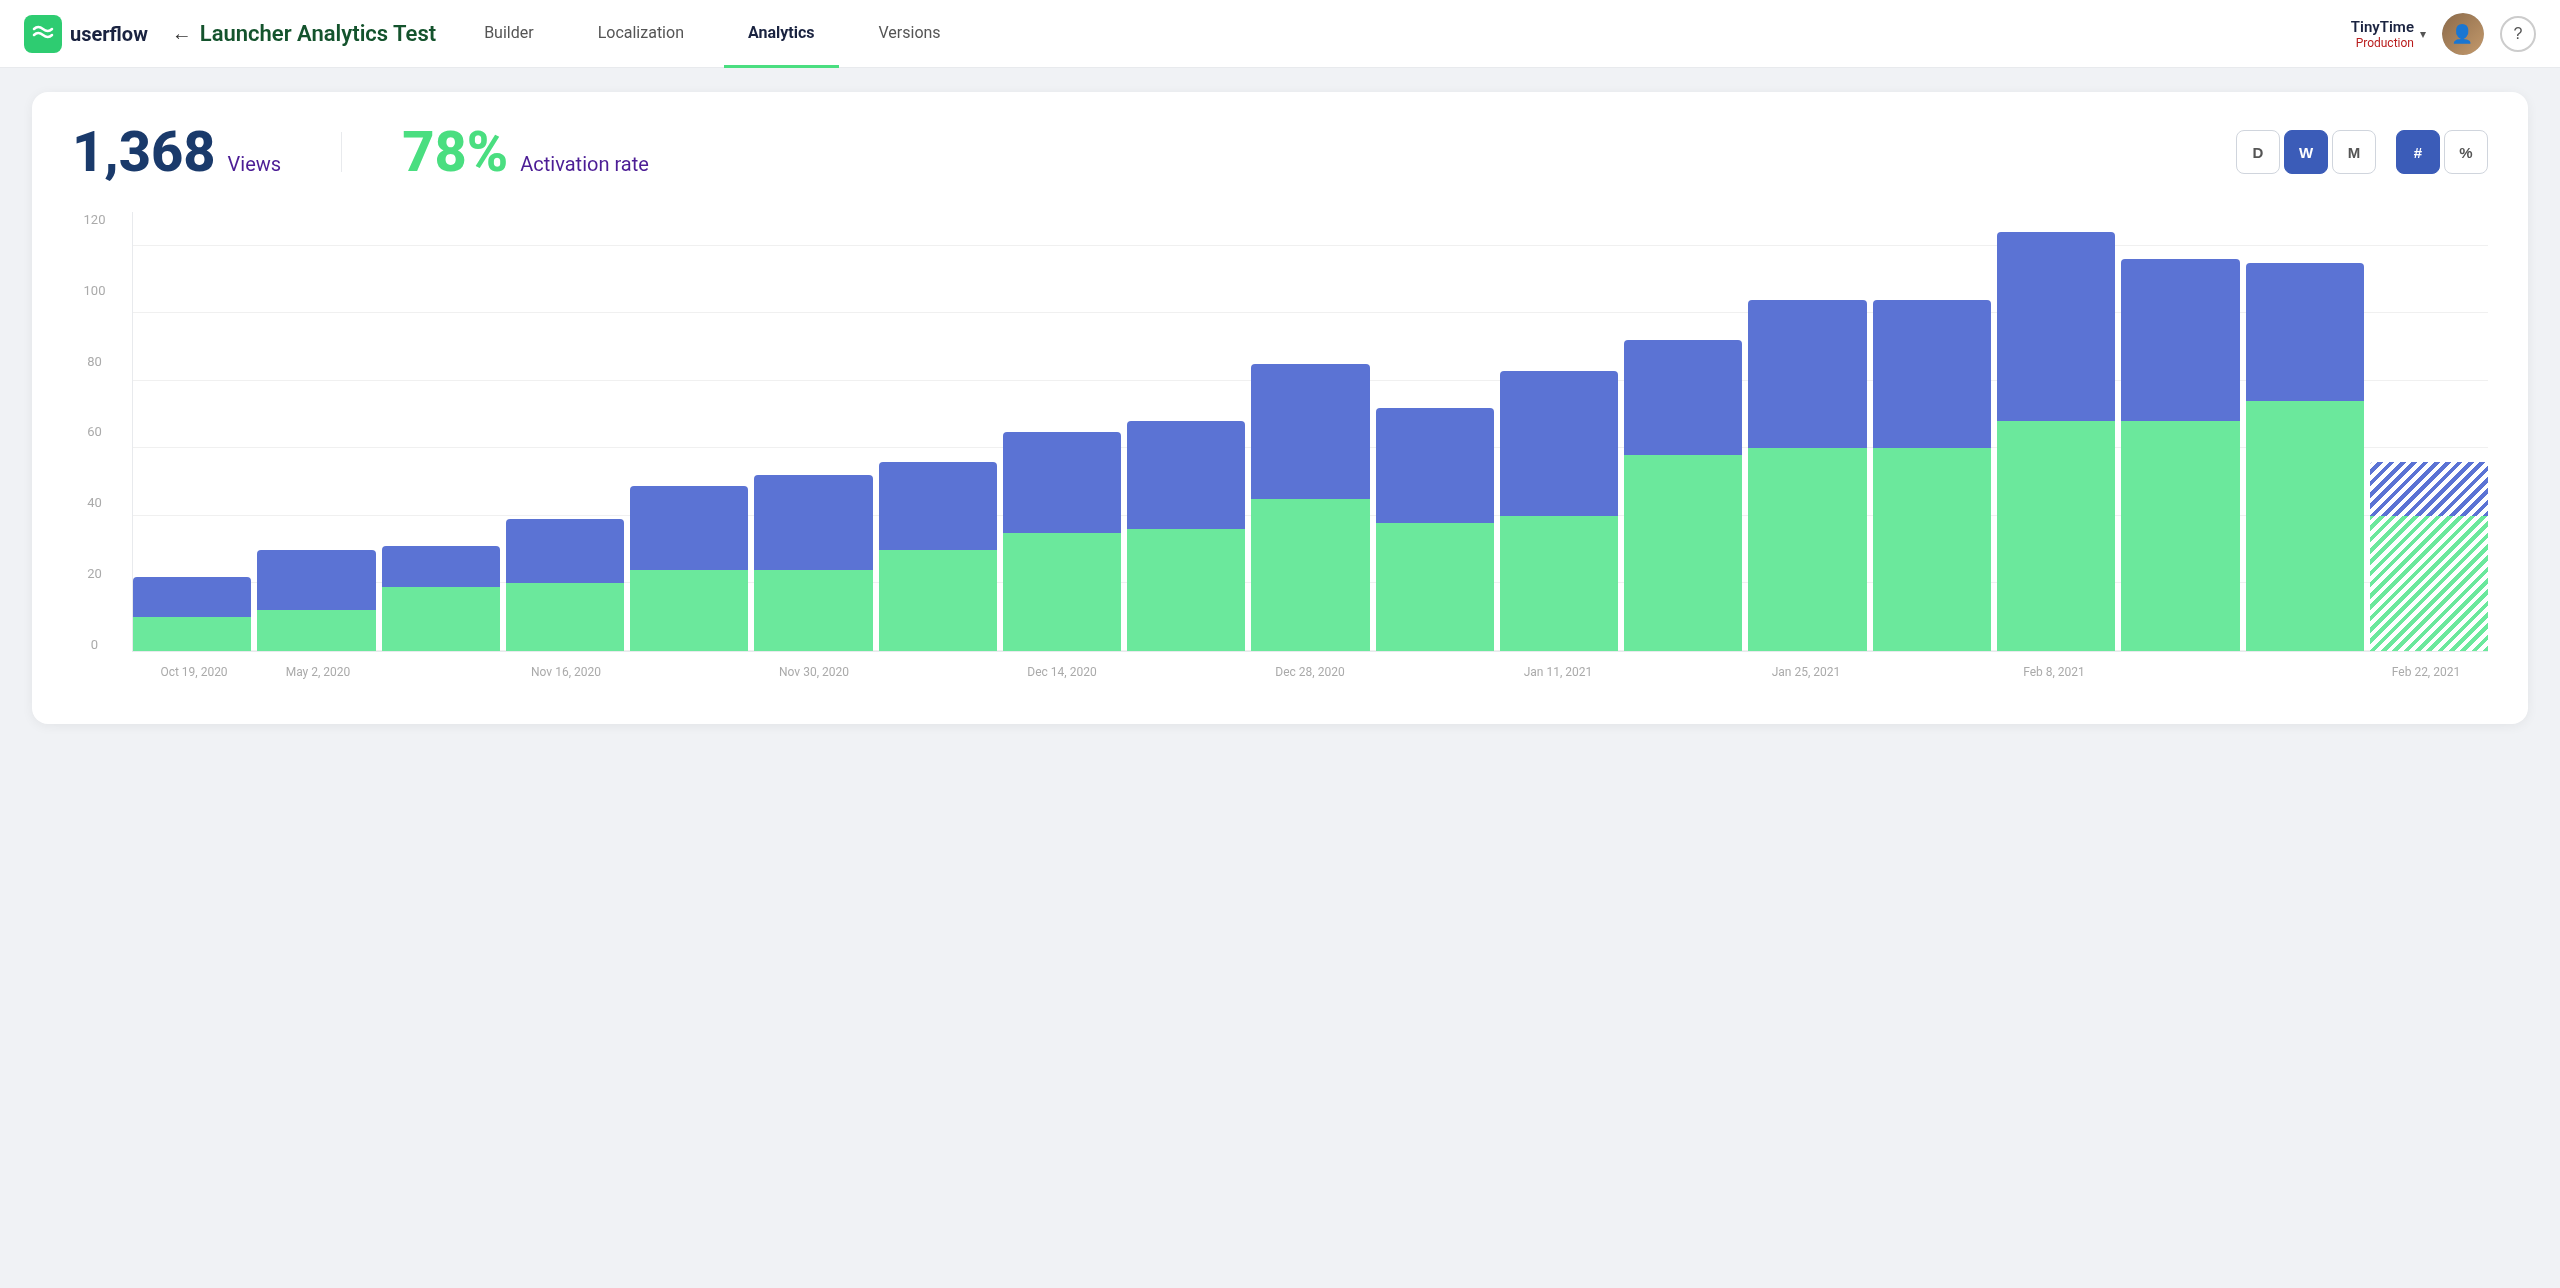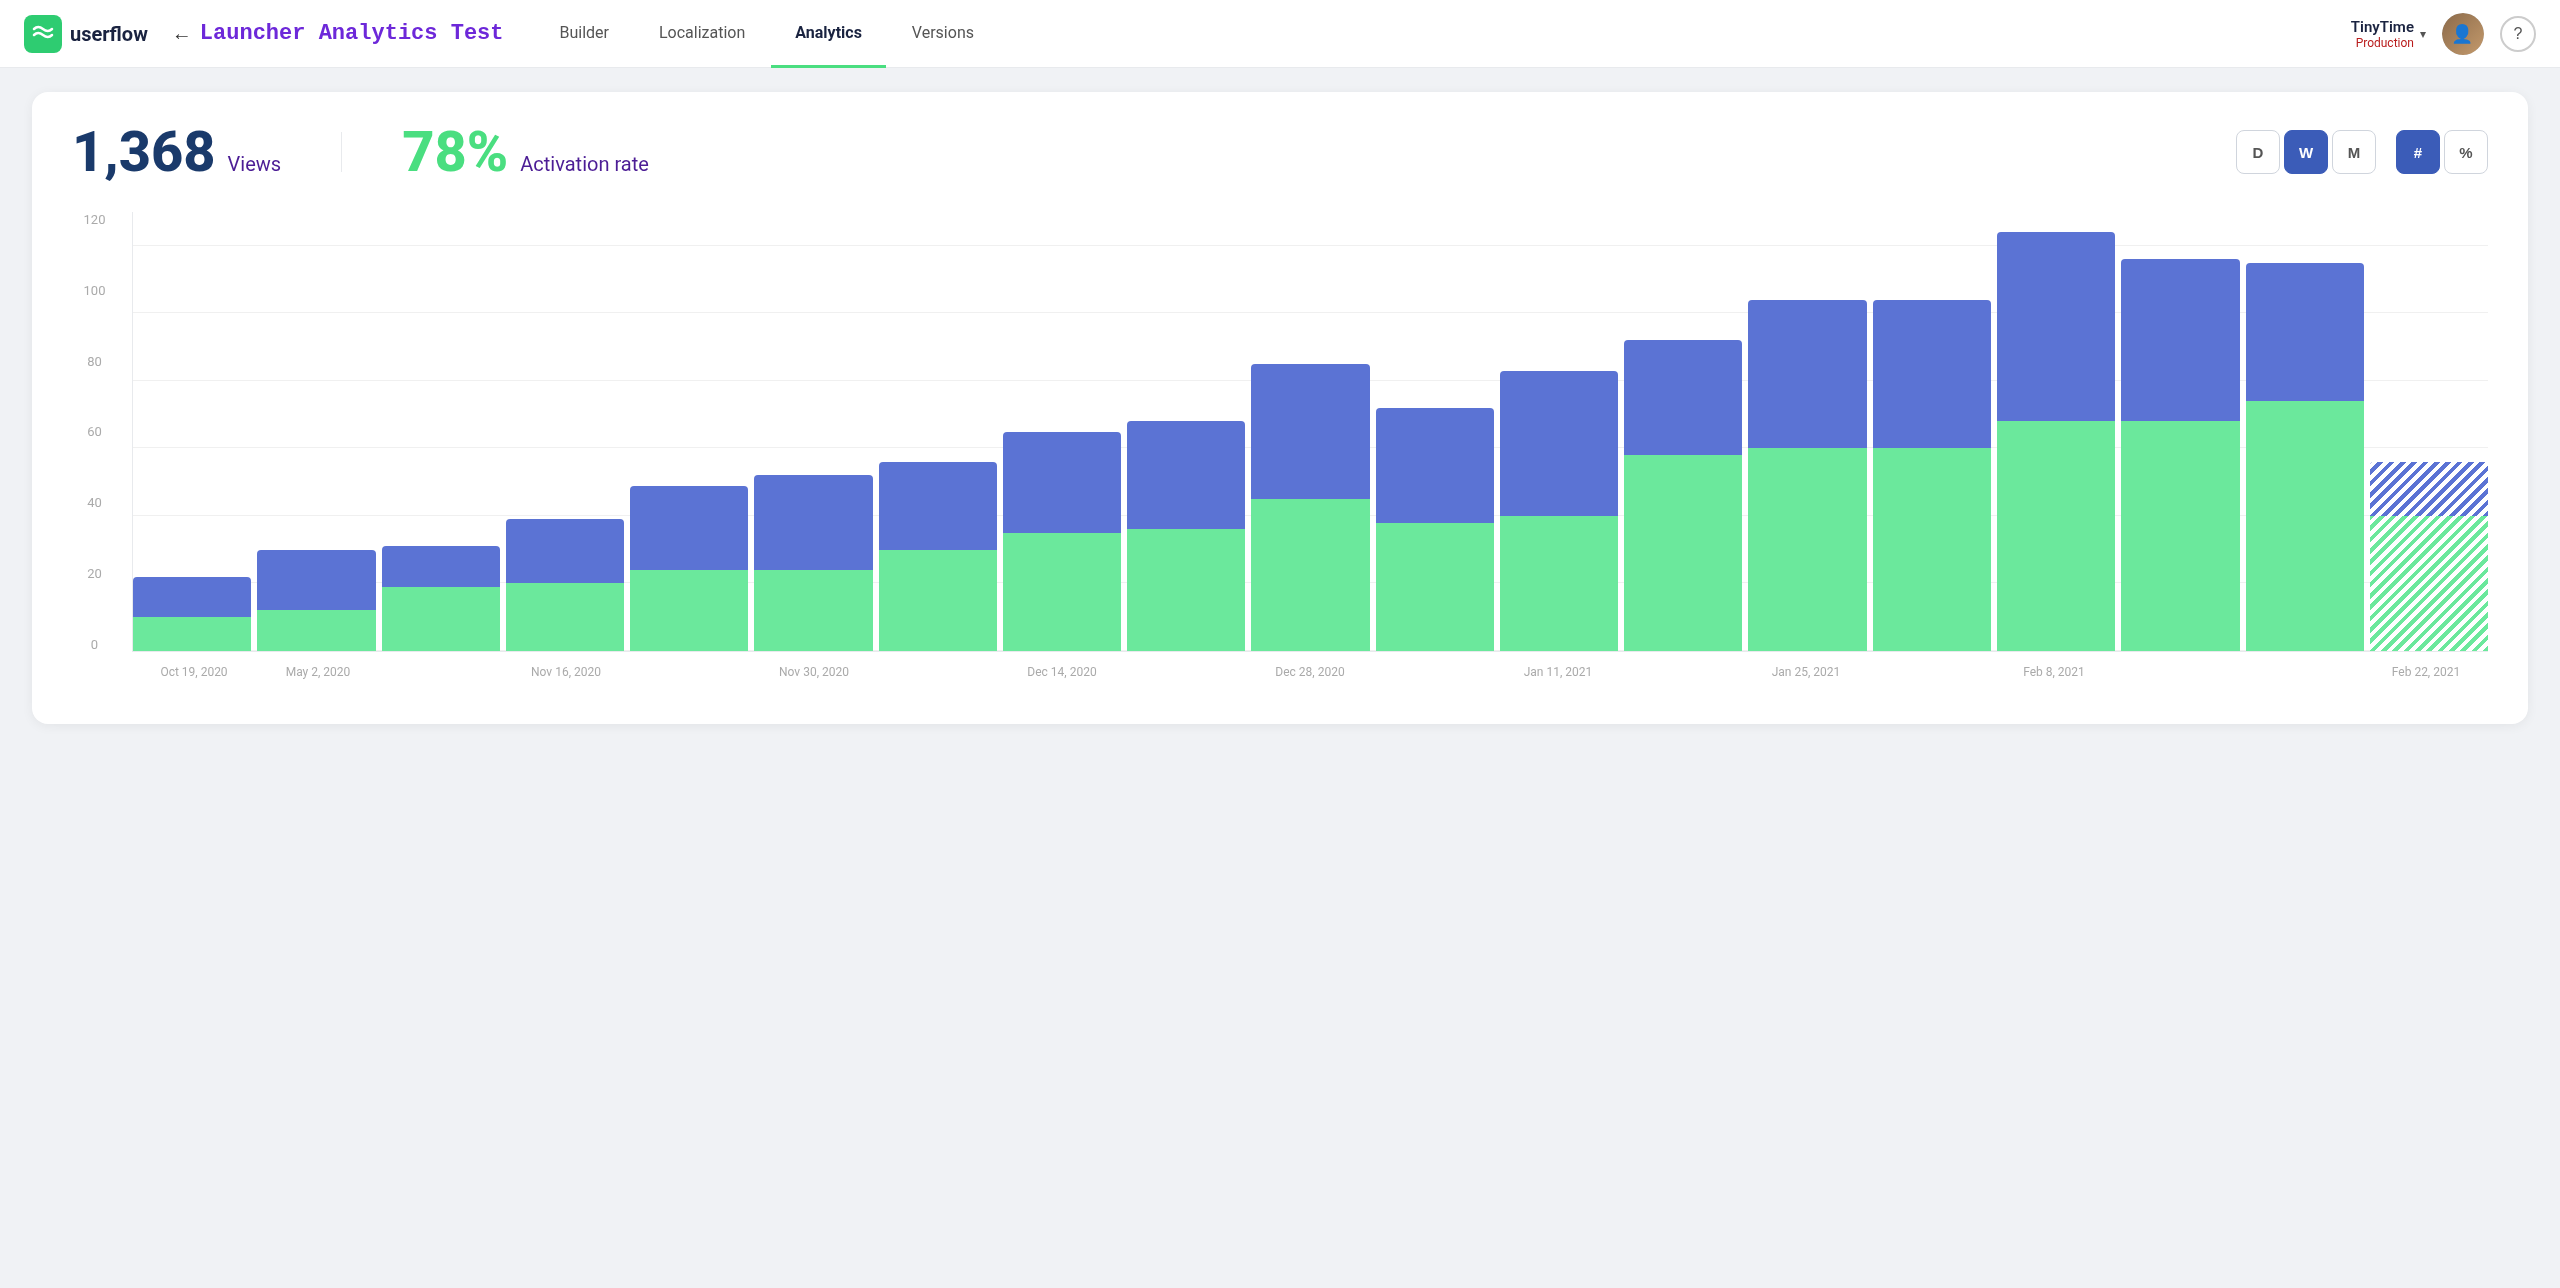--- a/index.html
+++ b/index.html
@@ -35,29 +35,28 @@
       cursor: pointer;
       padding: 8px;
       color: #333;
       font-size: 20px;
       display: flex;
       align-items: center;
     }
     .page-title {
       font-size: 22px;
       font-weight: 600;
-      color: #6d28d9;
-      margin-right: 32px;
+      color: #14532d;
+      margin-right: 24px;
       white-space: nowrap;
-      font-family: Liberation Mono, monospace;
     }
     .nav-tabs {
       display: flex;
       align-items: flex-start;
-      gap: 2px;
+      gap: 16px;
       flex: 1;
     }
     .nav-tab {
       padding: 22px 24px;
       font-size: 16px;
       color: #555;
       text-decoration: none;
       cursor: pointer;
       border-bottom: 3px solid transparent;
       height: 68px;

